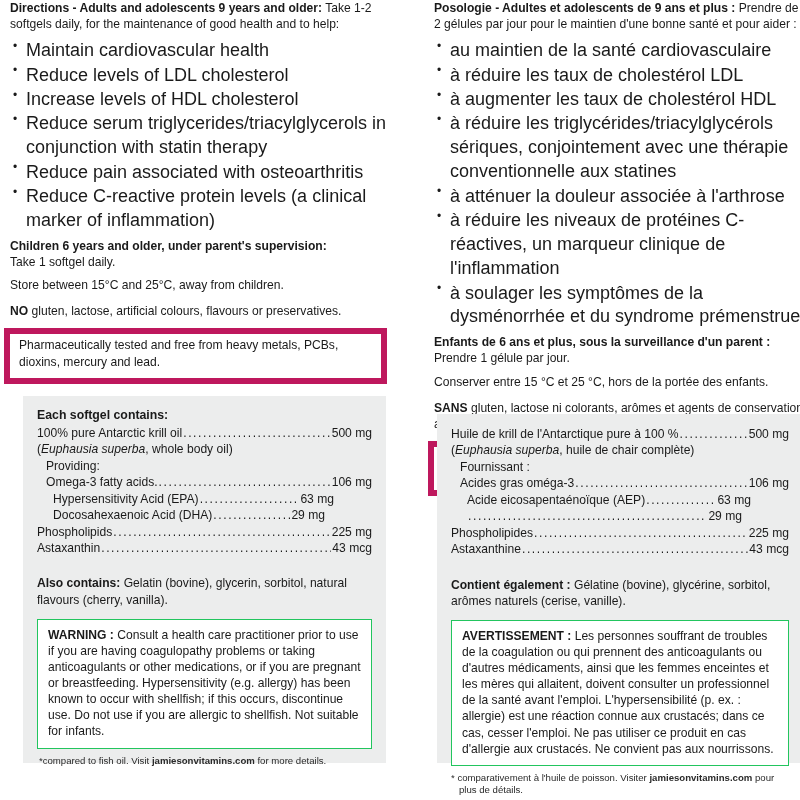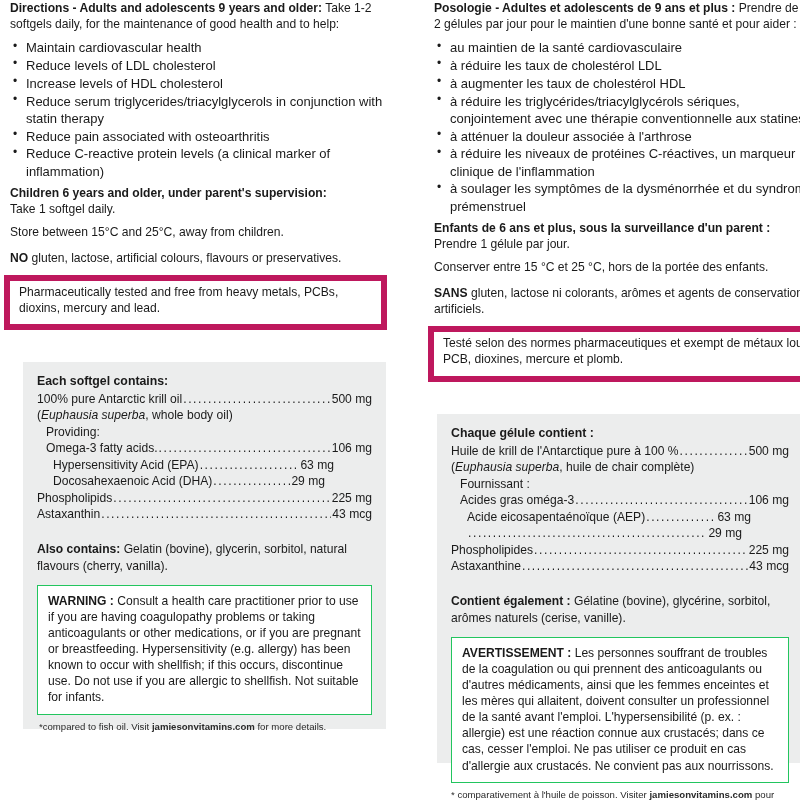--- a/index.html
+++ b/index.html
@@ -36,21 +36,21 @@
   }
   .para.tight { margin-bottom: 3px; }
   .para b, .bold { font-weight: bold; }
 
   ul.bullets {
     list-style: none;
     margin: 0 0 5px 0;
     padding: 0;
   }
   ul.bullets li {
-    font-size: 13px;
+    font-size: 18px;
     line-height: 1.33;
     position: relative;
     padding-left: 16px;
     margin-left: 6px;
     margin-bottom: 0.5px;
   }
   ul.bullets li:before {
     content: "\2022";
     position: absolute;
     left: 3px;
@@ -163,21 +163,21 @@
     <p class="para">Take 1 softgel daily.</p>
 
     <p class="para" style="margin-bottom:10px">Store between 15°C and 25°C, away from children.</p>
 
     <p class="para" style="margin-bottom:9px"><b>NO</b><span> gluten, lactose, artificial colours, flavours or preservatives.</span></p>
 
     <div class="outline-box" style="width:383px;">
       <p>Pharmaceutically tested and free from heavy metals, PCBs, dioxins, mercury and lead.</p>
     </div>
 
-    <div class="gray-panel" style="position:absolute; left:19px; top:362px; width:363px; height:367px;">
+    <div class="gray-panel" style="position:absolute; left:19px; top:396px; width:363px; height:367px;">
       <div class="facts">
         <p class="facts-title">Each softgel contains:</p>
 
         <div class="row">
           <span class="nm">100% pure Antarctic krill oil</span>
           <span class="leader"></span>
           <span class="amt">500 mg</span>
         </div>
 
         <div class="plain">(<span class="ital">Euphausia superba</span>, whole body oil)</div>
@@ -245,21 +245,20 @@
     <p class="para" style="margin-bottom:10px">Conserver entre 15 °C et 25 °C, hors de la portée des enfants.</p>
 
     <p class="para" style="margin-bottom:9px"><b>SANS</b><span> gluten, lactose ni colorants, arômes et agents de conservation artificiels.</span></p>
 
     <div class="outline-box" style="width:438px;">
       <p>Testé selon des normes pharmaceutiques et exempt de métaux lourds, PCB, dioxines, mercure et plomb.</p>
     </div>
 
     <div class="gray-panel" style="position:absolute; left:9px; top:414px; width:366px; height:349px;">
       <div class="facts">
-        <p class="facts-title">Chaque gélule contient :</p>
 
         <div class="row">
           <span class="nm">Huile de krill de l'Antarctique pure à 100 %</span>
           <span class="leader"></span>
           <span class="amt">500 mg</span>
         </div>
 
         <div class="plain">(<span class="ital">Euphausia superba</span>, huile de chair complète)</div>
 
         <div class="plain indent1">Fournissant :</div>

